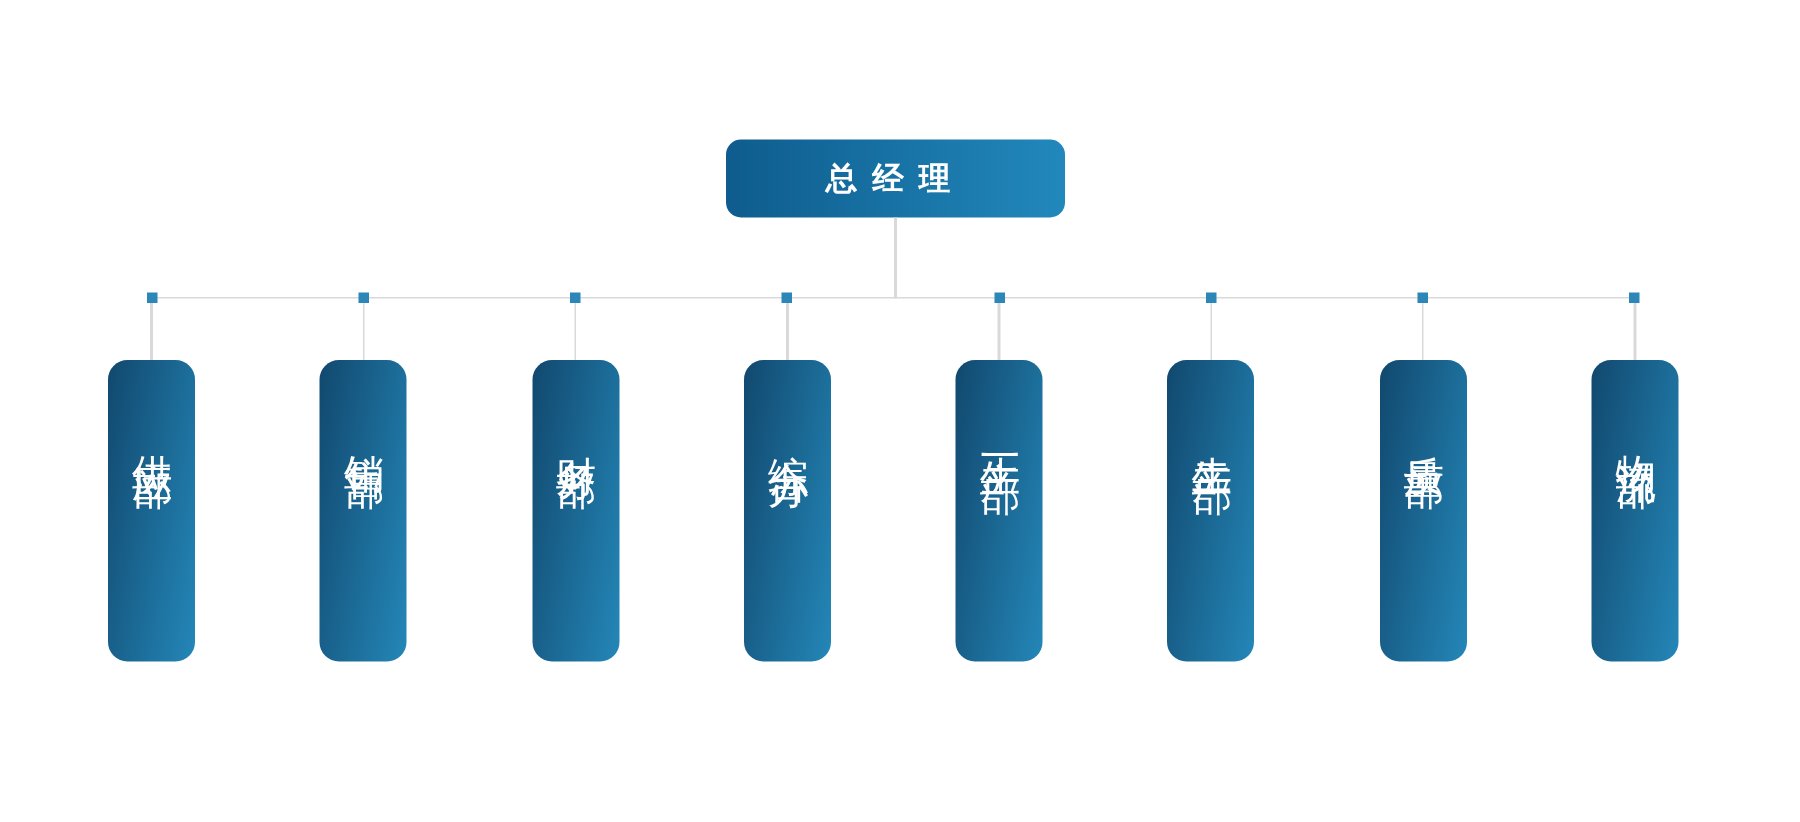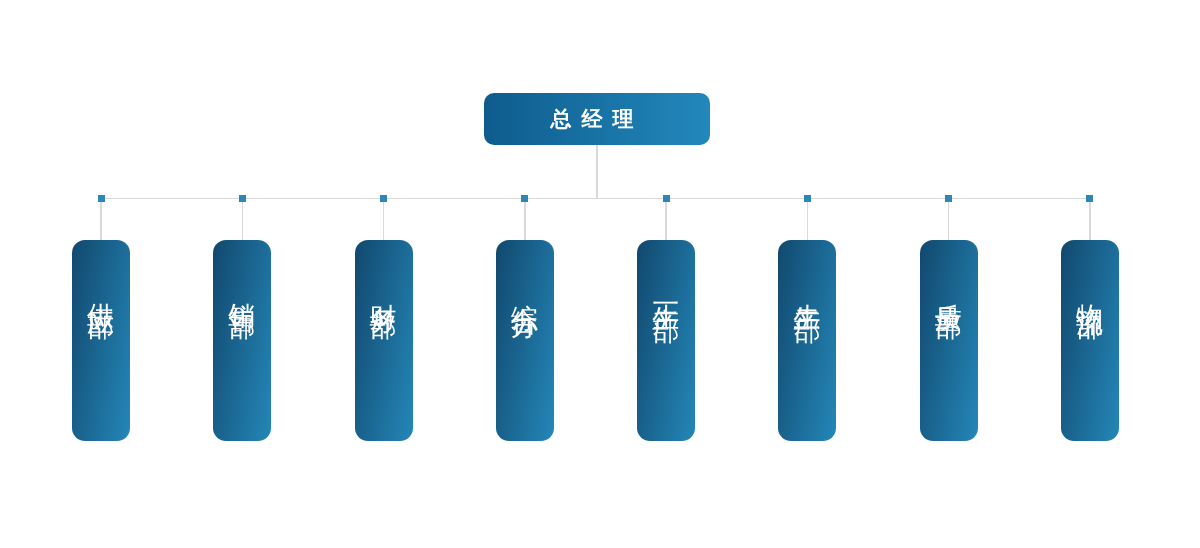--- a/index.html
+++ b/index.html
@@ -6,21 +6,21 @@
   :root {
     --root-gradient-start: #0e5c8d;
     --root-gradient-end: #2288bc;
     --dept-gradient-start: #11486e;
     --dept-gradient-end: #2487b8;
     --connector-line: #d9d9d9;
     --connector-node: #2d86b8;
     --label-text: #ffffff;
     --background: #ffffff;
   }
-  * { margin: 0; padding: 0; box-sizing: border-box; }
+  * { margin: 0; padding: 0; box-sizing: border-box; font-family: Liberation Serif, serif; }
   html, body { background: var(--background); }
   body { font-family: "DejaVu Sans", "Liberation Sans", sans-serif; }
 
   .canvas {
     position: relative;
     width: 1200px;
     height: 548px;
     background: var(--background);
     overflow: hidden;
   }

